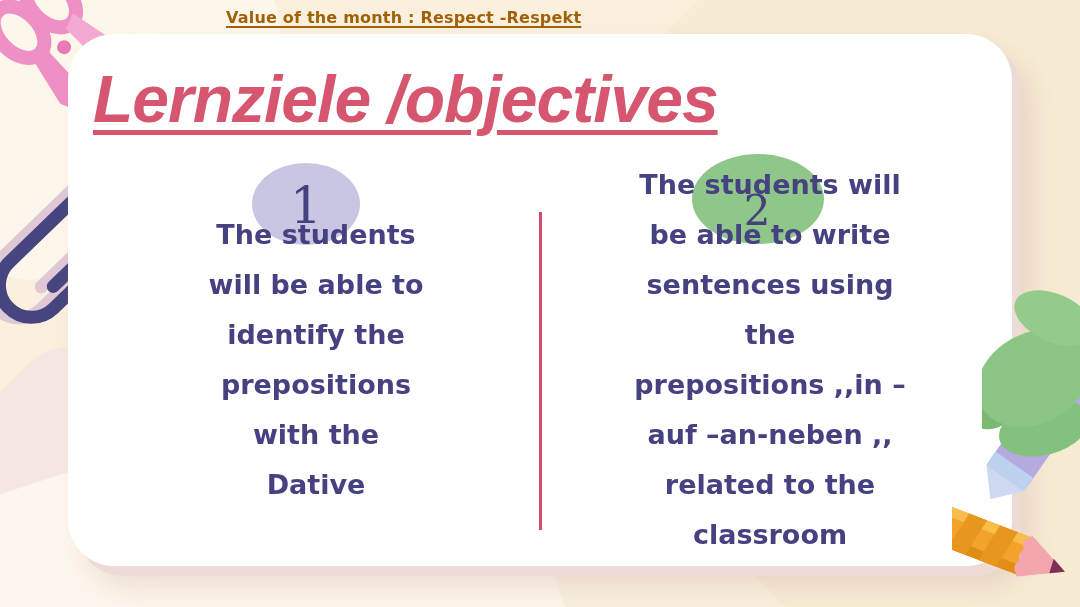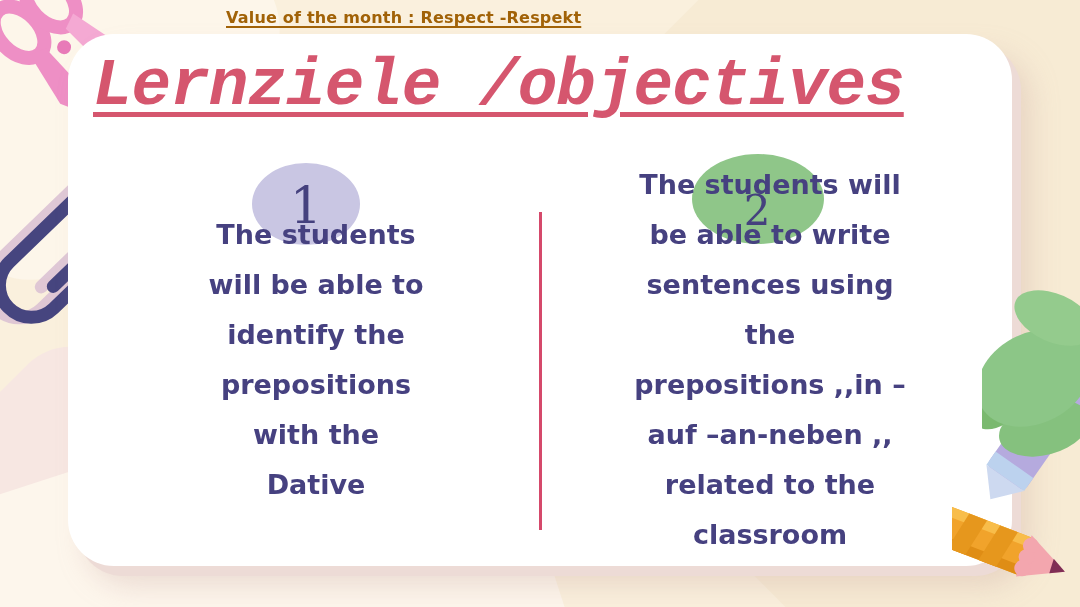--- a/index.html
+++ b/index.html
@@ -52,22 +52,22 @@
   
   .card {
     position: absolute; left: 68px; top: 34px; z-index: 2;
     width: 944px; height: 532px;
     background: #ffffff;
     border-radius: 46px;
     box-shadow: 9px 10px 0 #eddbd6, 18px 20px 28px rgba(203,168,163,0.35);
   }
 
   .slide-title {
-    position: absolute; left: 93px; top: 48px; z-index: 3;
-    font-family: Liberation Mono, monospace;
+    position: absolute; left: 93px; top: 60px; z-index: 3;
+    font-family: Liberation Sans, sans-serif;
     font-style: italic; font-weight: bold;
     font-size: 66px; line-height: 78px;
     letter-spacing: -1px;
     color: #d5566e;
     text-decoration: underline;
     text-decoration-thickness: 5px;
     text-underline-offset: 8px;
   }
 
   

